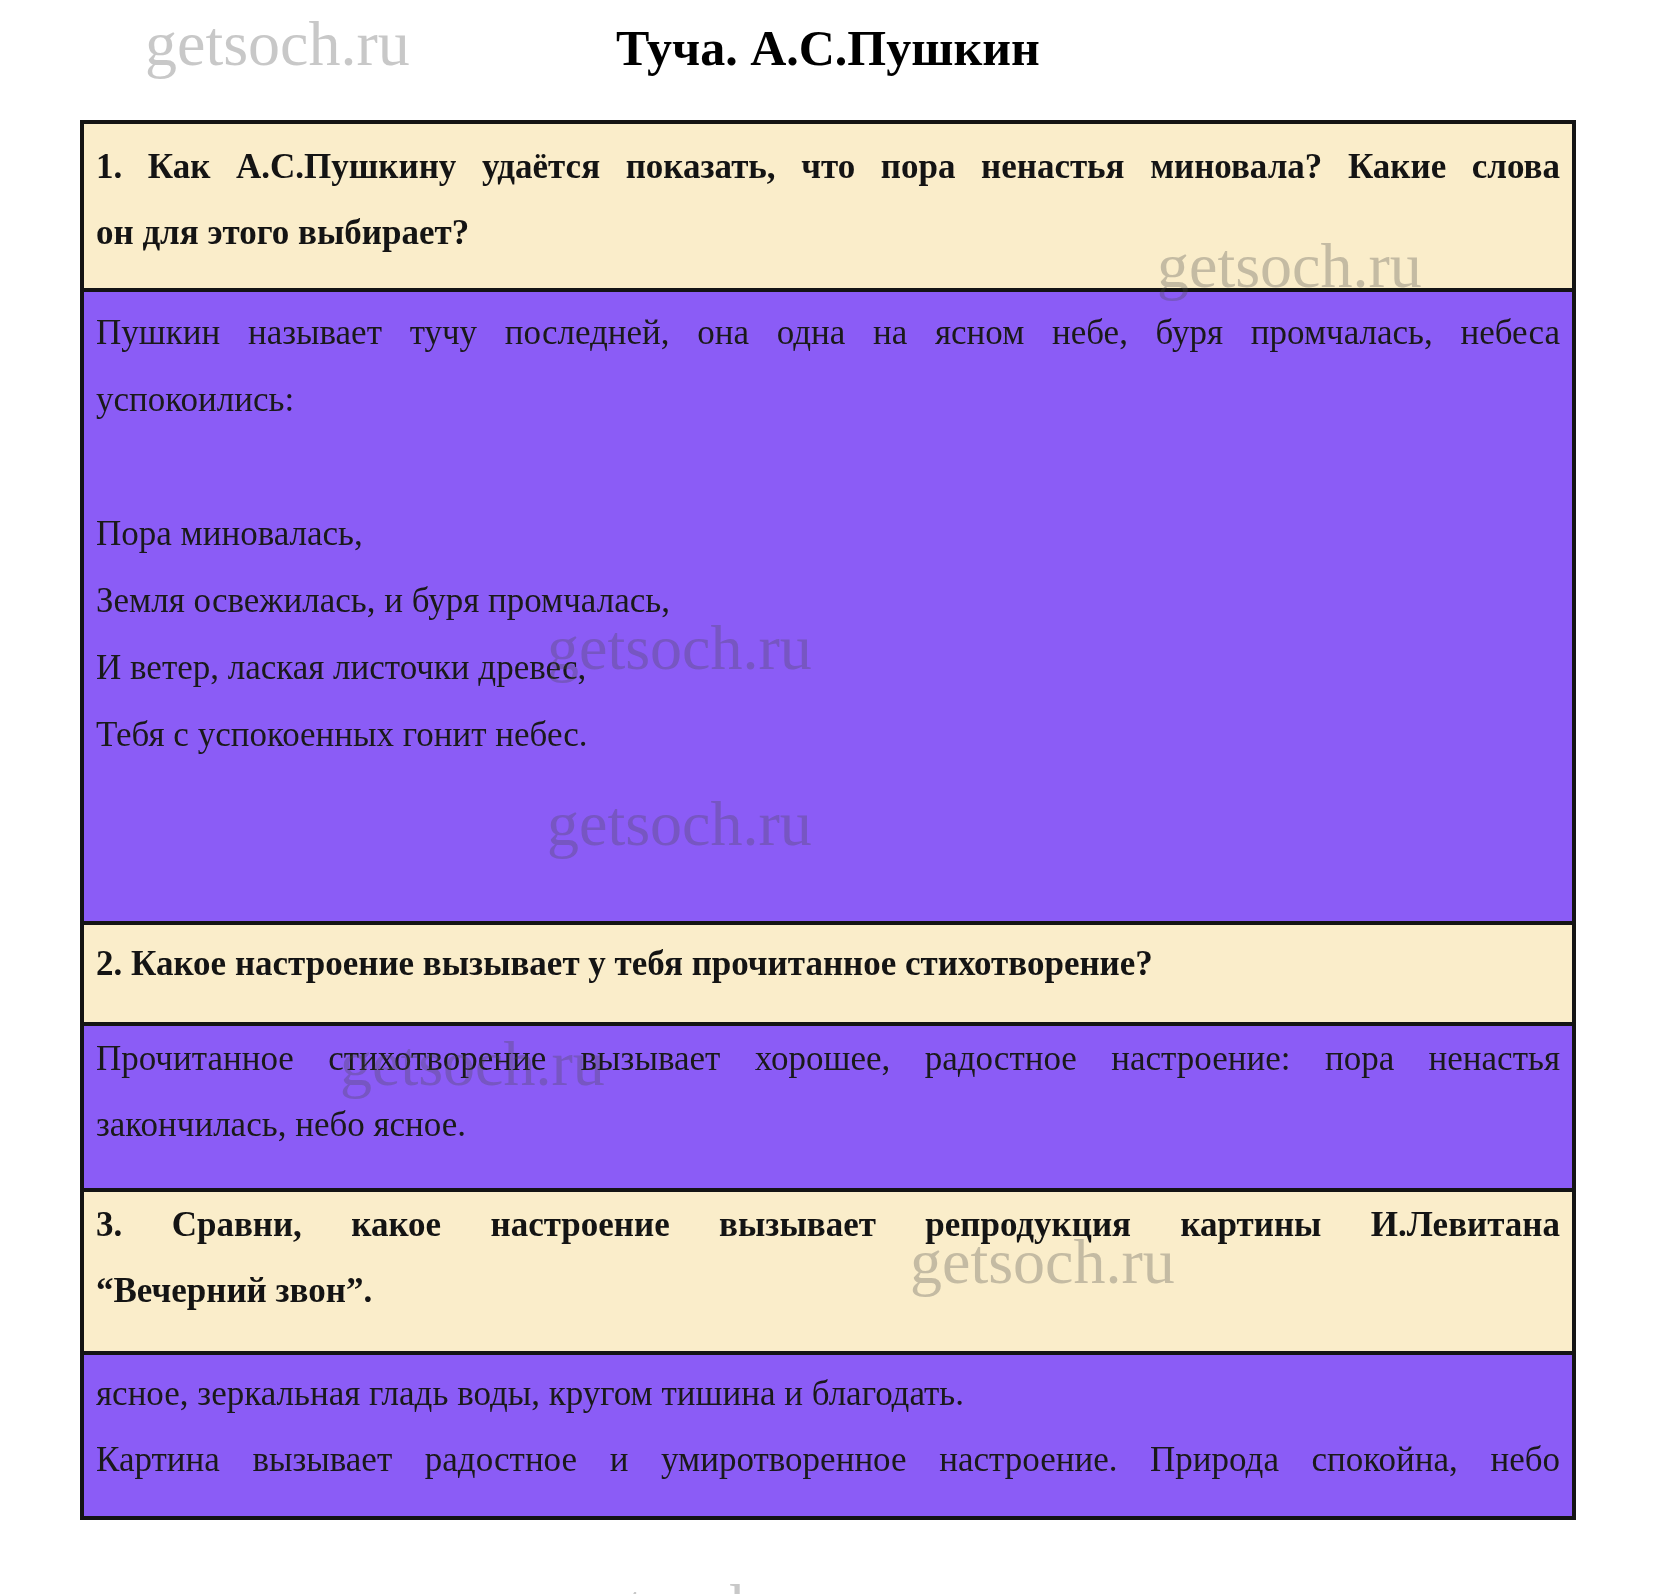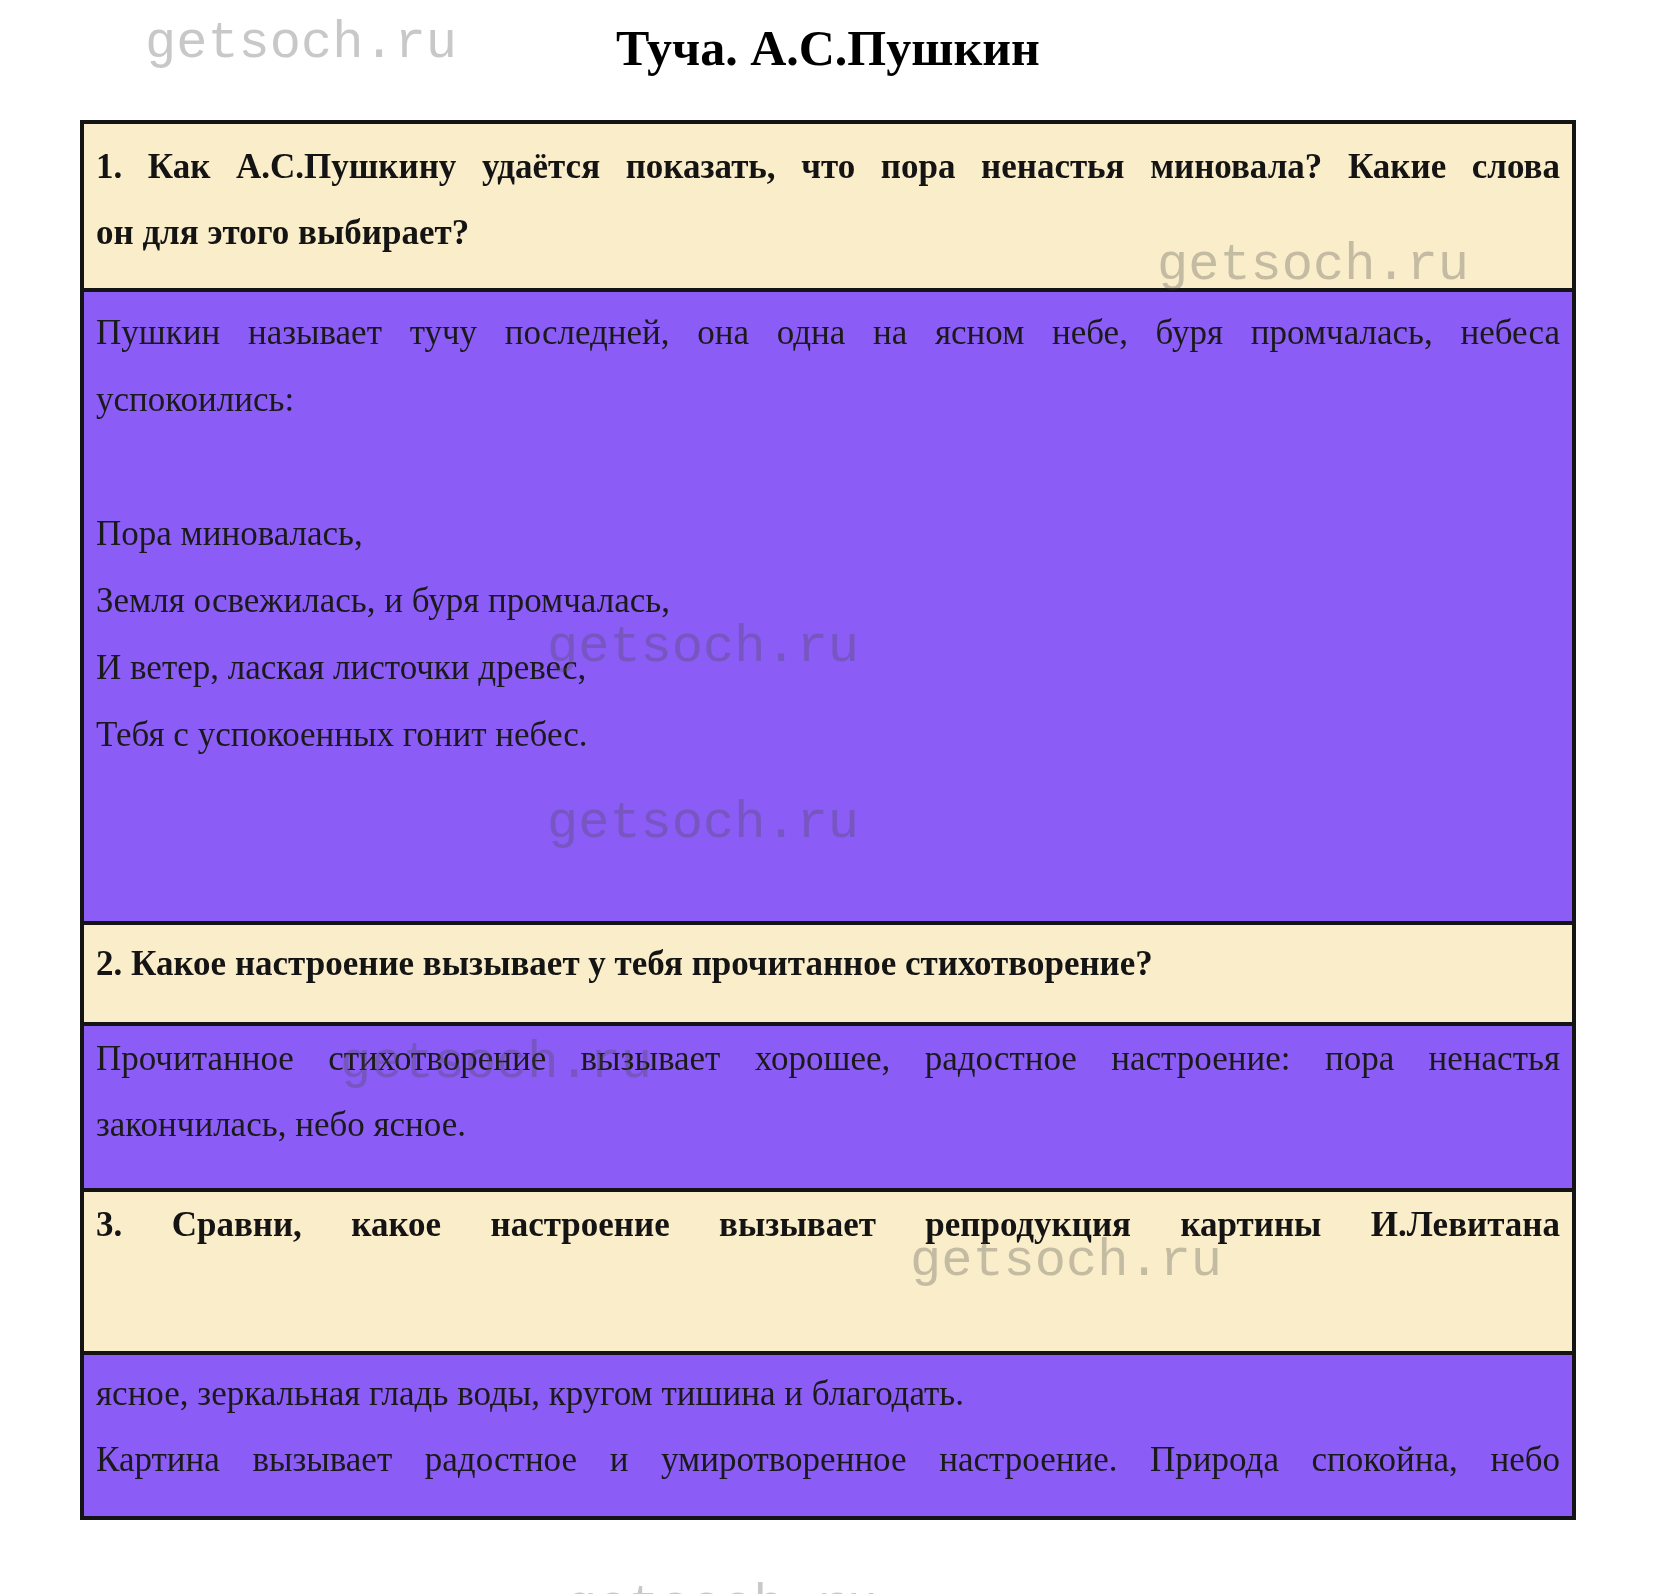--- a/index.html
+++ b/index.html
@@ -4,22 +4,22 @@
 <style>
   html, body { margin:0; padding:0; }
   body {
     width:1656px; height:1594px;
     position:relative; overflow:hidden;
     background:#ffffff;
     font-family:"Liberation Serif", serif;
   }
   .watermark {
     position:absolute;
-    font-family:Liberation Mono, monospace;
-    font-size:52px; line-height:72px;
+    font-family:Liberation Serif, serif;
+    font-size:64px; line-height:72px;
     color:rgba(72,72,72,0.30);
     white-space:nowrap;
     z-index:9;
   }
   .page-title {
     position:absolute; left:80px; top:15px; width:1496px;
     text-align:center;
     font-size:50px; font-weight:bold; color:#000;
     line-height:66px;
     z-index:2;
@@ -84,20 +84,21 @@
     <div class="ln">2. Какое настроение вызывает у тебя прочитанное стихотворение?</div>
   </div>
 
   <div class="row a bb r4">
     <div class="ln jl">Прочитанное стихотворение вызывает хорошее, радостное настроение: пора ненастья</div>
     <div class="ln">закончилась, небо ясное.</div>
   </div>
 
   <div class="row q bb r5">
     <div class="ln jl">3. Сравни, какое настроение вызывает репродукция картины И.Левитана</div>
+    <div class="ln">“Вечерний звон”.</div>
   </div>
 
   <div class="row a r6">
     <div class="ln">ясное, зеркальная гладь воды, кругом тишина и благодать.</div>
     <div class="ln jl">Картина вызывает радостное и умиротворенное настроение. Природа спокойна, небо</div>
   </div>
 
 </div>
 
 </body></html>

